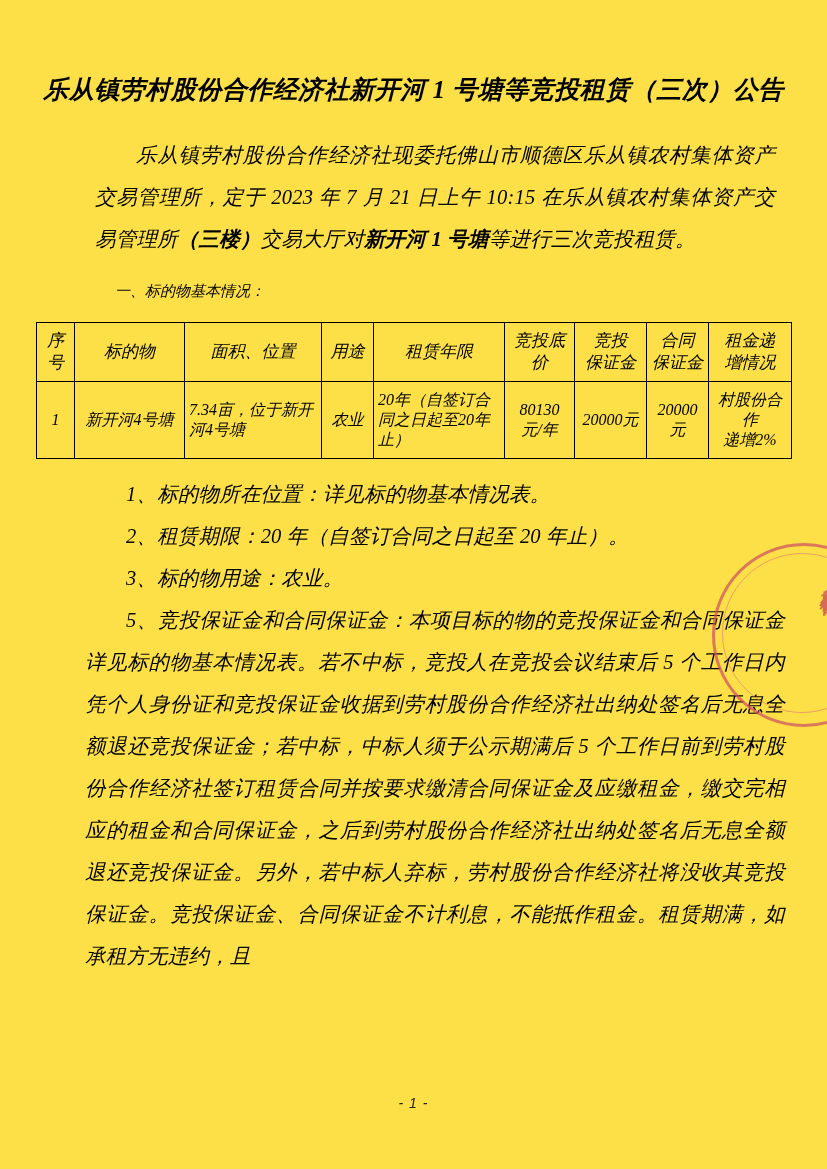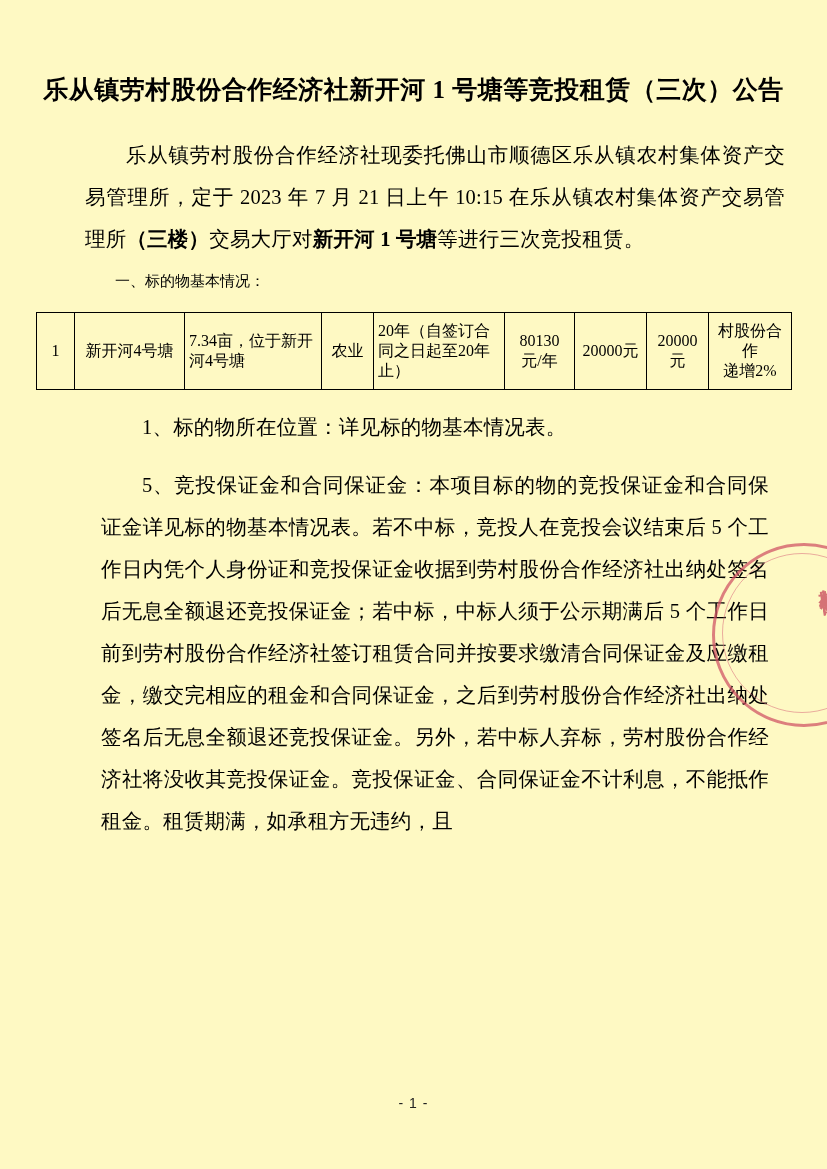--- a/index.html
+++ b/index.html
@@ -8,23 +8,24 @@
     background: #ffffff;
   }
   body {
     font-family: "Liberation Serif", "DejaVu Serif", serif;
     color: #000000;
   }
   .page {
     position: relative;
     width: 827px;
     height: 1169px;
-    background: #fef9c3;
+    background: #fde047;
     overflow: hidden;
     box-sizing: border-box;
+    font-style: italic;
   }
   .content {
     position: absolute;
     left: 36px;
     top: 0;
     width: 755px;
   }
 
   
   .doc-title {
@@ -38,21 +39,21 @@
     padding-bottom: 0;
   }
 
   
   .para {
     font-size: 20.5px;
     line-height: 42px;
     text-align: justify;
     text-justify: inter-ideograph;
     text-indent: 2em;
-    margin: 0;
+    margin: 10px;
     padding: 0 6px 0 49px;
     letter-spacing: 0.2px;
   }
   .para-first {
     margin-top: 27px;
   }
   .para b {
     font-weight: bold;
   }
   .section-heading {
@@ -61,21 +62,21 @@
     text-indent: 2em;
     margin: 0;
     padding: 0 6px 0 49px;
   }
   .list-item {
     font-size: 20.5px;
     line-height: 42px;
     text-align: justify;
     text-justify: inter-ideograph;
     text-indent: 2em;
-    margin: 16px;
+    margin: 0;
     padding: 0 6px 0 49px;
     letter-spacing: 0.2px;
   }
 
   
   .table-wrap {
     margin: 10px 0 14px 0;
     padding: 0;
   }
   table.info-table {
@@ -190,20 +191,40 @@
             <col class="col-obj">
             <col class="col-area">
             <col class="col-use">
             <col class="col-term">
             <col class="col-price">
             <col class="col-bid">
             <col class="col-contr">
             <col class="col-inc">
         </colgroup>
         <tbody>
+          <tr class="header-row">
+            <td class="c-center">序号</td>
+            <td class="c-center">标的物</td>
+            <td class="c-center">面积、位置</td>
+            <td class="c-center">用途</td>
+            <td class="c-center">租赁年限</td>
+            <td class="c-center">竞投底价</td>
+            <td class="c-center">
+              <div>竞投</div>
+              <div>保证金</div>
+            </td>
+            <td class="c-center">
+              <div>合同</div>
+              <div>保证金</div>
+            </td>
+            <td class="c-center">
+              <div>租金递</div>
+              <div>增情况</div>
+            </td>
+          </tr>
           <tr class="data-row">
             <td class="c-center">1</td>
             <td class="c-center">新开河4号塘</td>
             <td class="c-left">7.34亩，位于新开河4号塘</td>
             <td class="c-center">农业</td>
             <td class="c-left">20年（自签订合同之日起至20年止）</td>
             <td class="c-center">
               <div>80130</div>
               <div>元/年</div>
             </td>
@@ -212,20 +233,22 @@
             <td class="c-center">
               <div>村股份合作</div>
               <div>递增2%</div>
             </td>
           </tr>
         </tbody>
       </table>
     </div>
 
     <p class="list-item">1、标的物所在位置：详见标的物基本情况表。</p>
+    <p class="list-item">2、租赁期限：20 年（自签订合同之日起至 20 年止）。</p>
+    <p class="list-item">3、标的物用途：农业。</p>
     <p class="list-item">5、竞投保证金和合同保证金：本项目标的物的竞投保证金和合同保证金详见标的物基本情况表。若不中标，竞投人在竞投会议结束后 5 个工作日内凭个人身份证和竞投保证金收据到劳村股份合作经济社出纳处签名后无息全额退还竞投保证金；若中标，中标人须于公示期满后 5 个工作日前到劳村股份合作经济社签订租赁合同并按要求缴清合同保证金及应缴租金，缴交完相应的租金和合同保证金，之后到劳村股份合作经济社出纳处签名后无息全额退还竞投保证金。另外，若中标人弃标，劳村股份合作经济社将没收其竞投保证金。竞投保证金、合同保证金不计利息，不能抵作租金。租赁期满，如承租方无违约，且</p>
 
   </div>
 
   <div class="seal"></div>
   <div class="seal-inner"></div>
   <div class="seal-text">村股份合作</div>
 
   <div class="page-footer">- 1 -</div>
 

